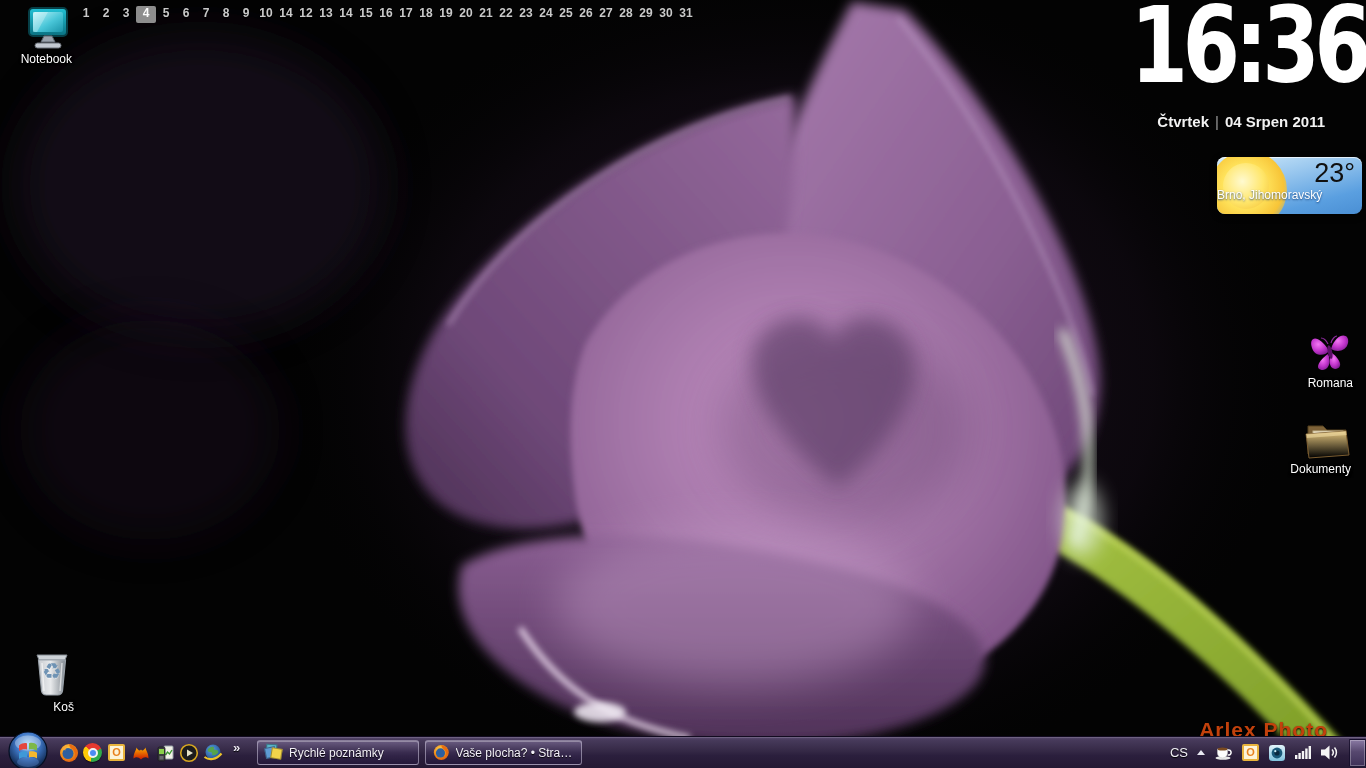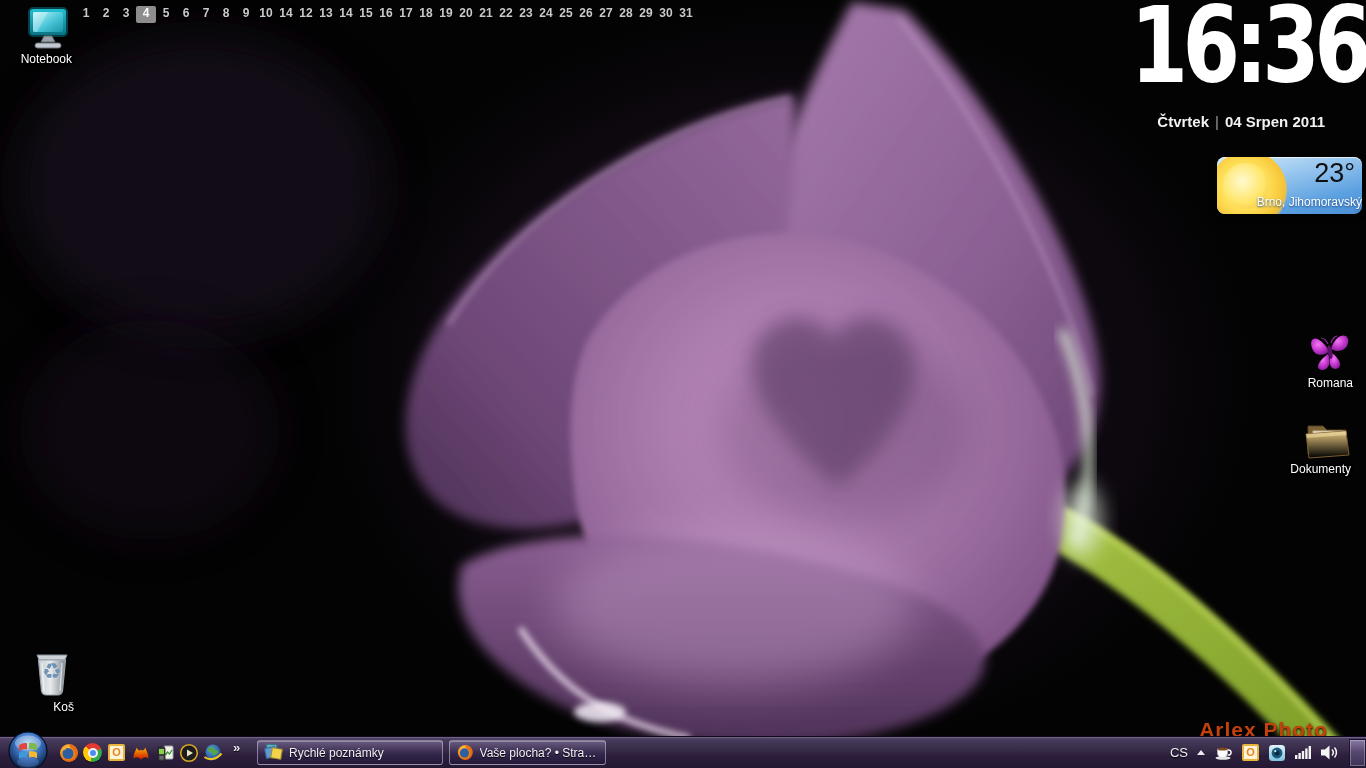--- a/index.html
+++ b/index.html
@@ -27,21 +27,21 @@
   
   .weather-widget{position:absolute;left:1217px;top:157px;width:125px;height:57px;border-radius:8px;
     background:linear-gradient(165deg,#d3ecfb 0%,#9cc9ef 35%,#5a9fe0 75%,#4a8fd4 100%);
     box-shadow:0 2px 6px rgba(0,0,0,.7), inset 0 1px 0 rgba(255,255,255,.7);
     overflow:hidden;z-index:5;padding-left:20px;}
   .weather-sun{position:absolute;left:-8px;top:-6px;width:78px;height:78px;border-radius:50%;
     background:radial-gradient(circle at 45% 45%, #fff6b0 0%, #ffe35c 35%, #f7c437 65%, rgba(245,195,50,.25) 82%, rgba(245,195,50,0) 100%);}
   .weather-sun::after{content:"";position:absolute;left:14px;top:12px;width:46px;height:46px;border-radius:50%;
     background:radial-gradient(circle at 42% 40%, #fffad0 0%, #ffe66a 55%, #f2bc2e 100%);}
   .weather-temp{position:absolute;top:1px;right:7px;font:400 27px "Liberation Sans",sans-serif;color:#101010;}
-  .weather-loc{position:absolute;bottom:5px;left:0;width:100%;text-align:right;
+  .weather-loc{position:absolute;bottom:12px;left:0;width:100%;text-align:left;
     font:400 12px "Liberation Sans",sans-serif;color:#fff;text-shadow:0 1px 2px rgba(20,60,120,.9);}
 
   
   .desk-icon{position:absolute;width:64px;display:flex;flex-direction:column;align-items:flex-end;gap:2px;z-index:5;cursor:default;}
   .desk-icon .lbl{font:400 12px "Liberation Sans",sans-serif;color:#fff;text-align:center;line-height:14px;
                   text-shadow:1px 1px 2px #000,0 0 3px #000;}
   #icon-notebook{left:8px;top:6px;}
   #icon-scanner{left:8px;top:88px;}
   #icon-kos{left:10px;top:650px;}
   #icon-romana{left:1289px;top:330px;}
@@ -57,21 +57,21 @@
   
   .taskbar{position:absolute;left:0;bottom:0;width:1366px;height:31px;z-index:10;
     background:linear-gradient(#5a4b70 0%,#473a5b 10%,#352946 45%,#2b1f3d 60%,#241933 100%);
     border-top:1px solid #120b20;box-shadow:inset 0 1px 0 rgba(255,255,255,.14);}
   .start-button{position:absolute;left:8px;top:-6px;width:40px;height:40px;cursor:pointer;}
   .quick-launch{position:absolute;left:58px;top:5px;display:flex;align-items:center;gap:3px;}
   .ql-icon{width:21px;height:21px;display:flex;align-items:center;justify-content:center;cursor:pointer;}
   .chevron{position:absolute;left:233px;top:3px;font:bold 13px "Liberation Sans",sans-serif;color:#eae6f2;cursor:pointer;
            text-shadow:0 1px 1px #000;}
   .task-buttons{position:absolute;left:257px;top:3px;display:flex;gap:6px;}
-  .task-btn{width:186px;height:25px;border-radius:3px;border:1px solid rgba(205,198,220,.55);
+  .task-btn{width:162px;height:25px;border-radius:3px;border:1px solid rgba(205,198,220,.55);
     background:linear-gradient(rgba(135,120,160,.55),rgba(75,60,105,.35) 48%,rgba(35,22,60,.5));
     box-shadow:inset 0 1px 0 rgba(255,255,255,.3);display:flex;align-items:center;gap:6px;padding:0 7px;
     box-sizing:border-box;cursor:pointer;}
   .task-btn .tlabel{font:400 12px "Liberation Sans",sans-serif;color:#f3f0f8;white-space:nowrap;overflow:hidden;
     text-overflow:ellipsis;text-shadow:0 1px 1px #000;}
   .task-btn:nth-child(2){width:157px;}
 
   .notes-icon{position:relative;width:18px;height:17px;flex:0 0 auto;}
   .note{position:absolute;width:11px;height:11px;border:1px solid rgba(0,0,0,.35);box-sizing:border-box;}
   .note-teal{left:1px;top:0;background:#58b2c8;transform:rotate(4deg);}

